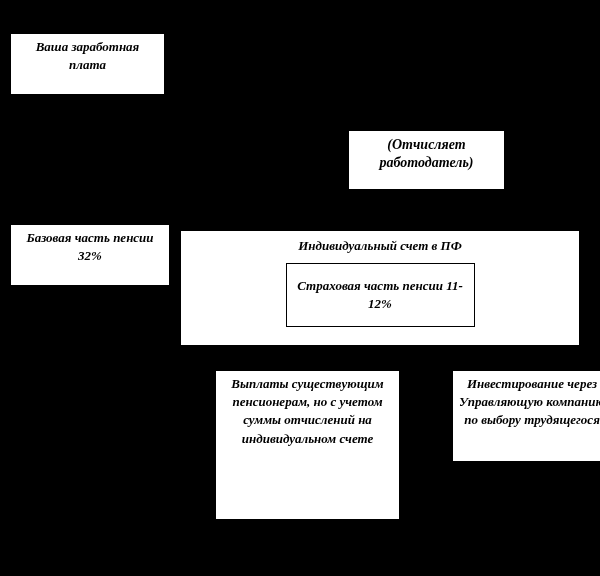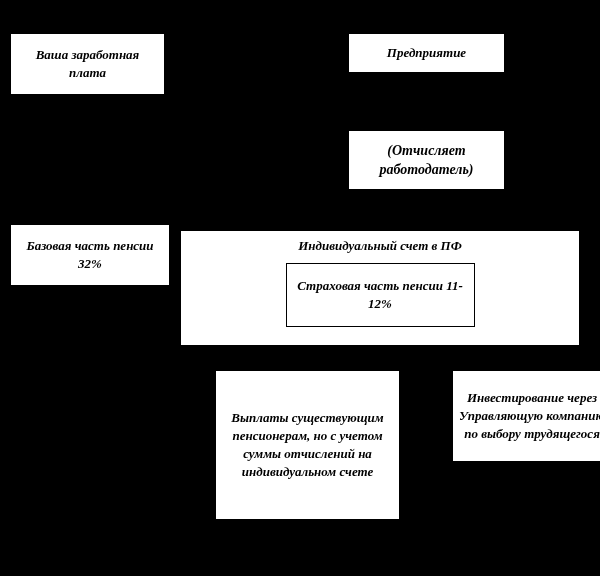--- a/index.html
+++ b/index.html
@@ -16,21 +16,20 @@
     overflow: hidden;
   }
   .box {
     position: absolute;
     background: #ffffff;
     border: 1px solid #000000;
     color: #000000;
     display: flex;
     flex-direction: column;
     align-items: center;
-    justify-content: center;
     text-align: center;
     font-weight: bold;
     font-style: italic;
     font-size: 13px;
     line-height: 1.4;
     padding: 4px 6px;
     box-sizing: border-box;
   }
   .box-salary        { left: 10px;  top: 33px;  width: 155px; height: 62px; }
   .box-enterprise    { left: 348px; top: 33px;  width: 157px; height: 40px; }
@@ -77,23 +76,20 @@
 </style>
 </head>
 <body>
 
 <div class="canvas">
 
   <div class="box box-salary">
     <span>Ваша заработная плата</span>
   </div>
 
-  <div class="box box-enterprise">
-    <span>Предприятие</span>
-  </div>
 
   <div class="box box-contrib">
     <span class="sub-note">(Отчисляет
 работодатель)</span>
   </div>
 
   <div class="box box-base">
     <span>Базовая часть пенсии 32%</span>
   </div>
 

